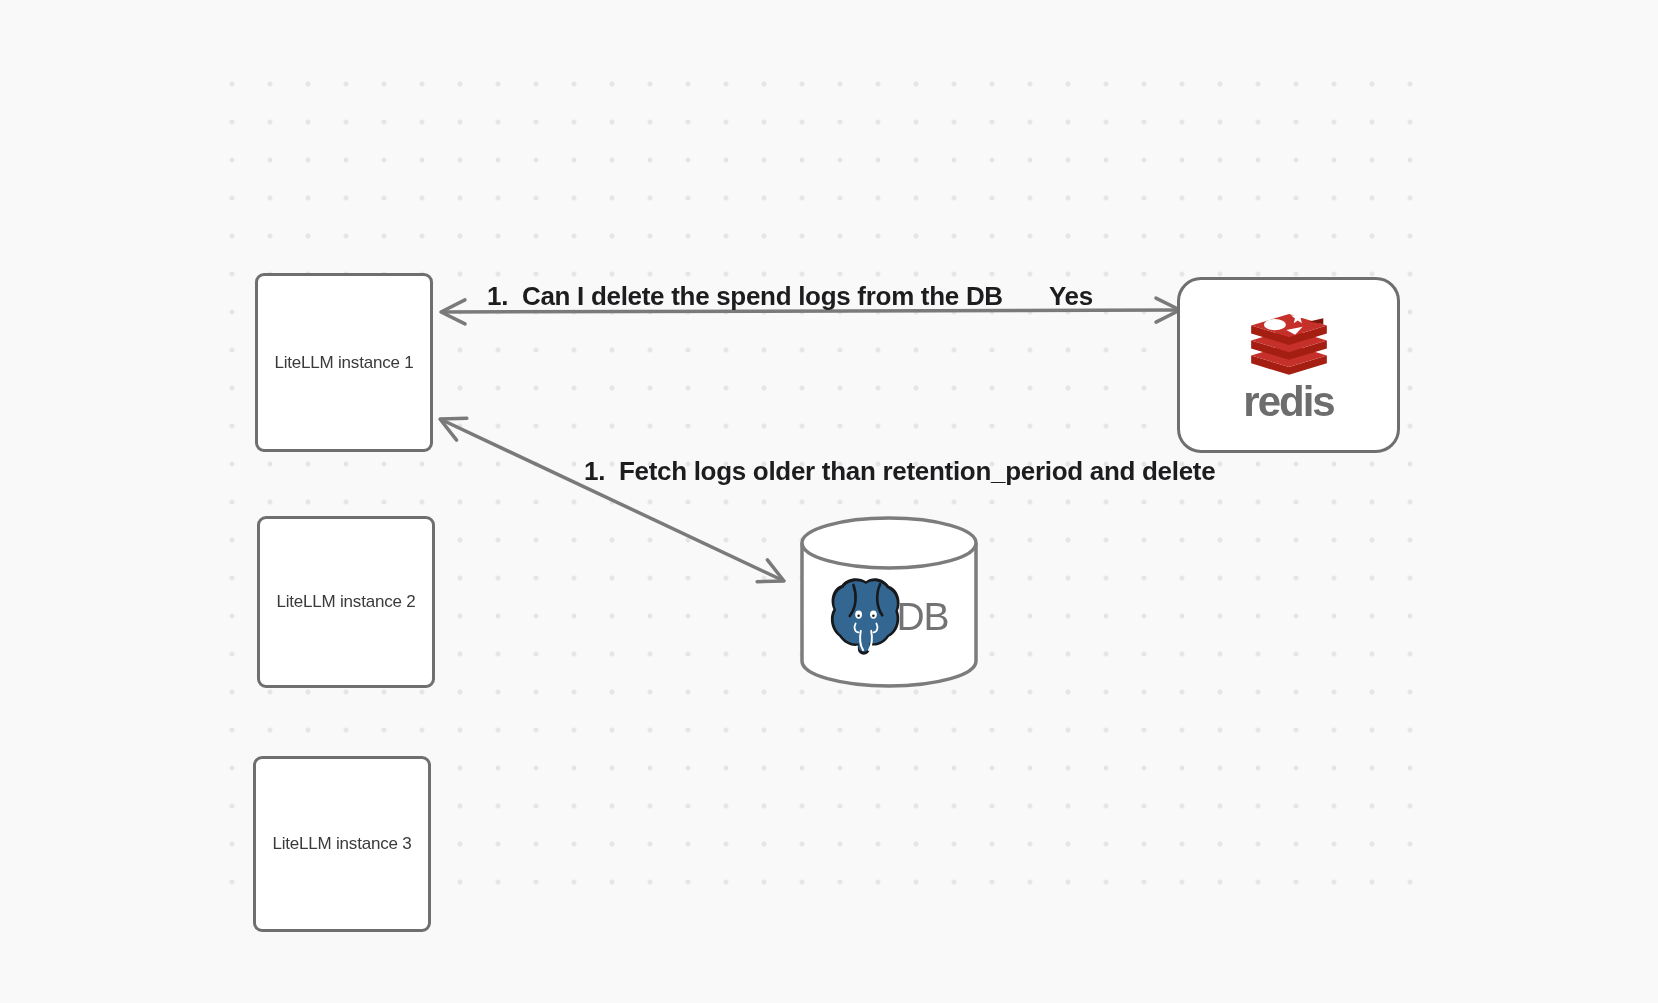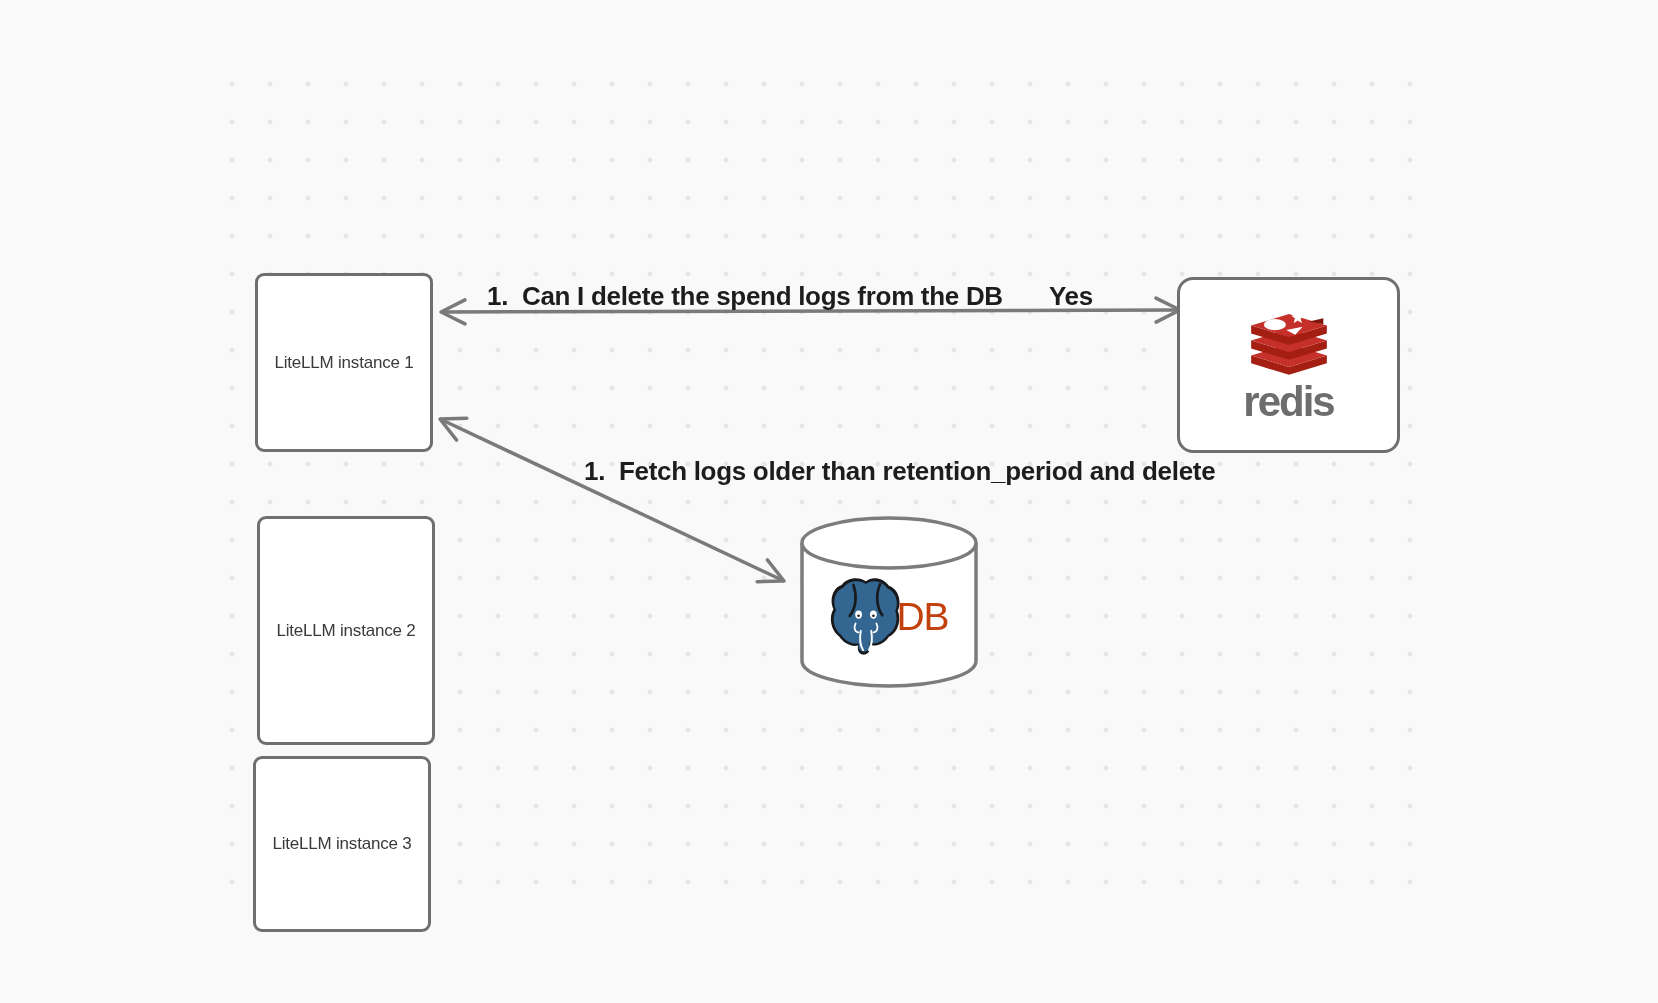--- a/index.html
+++ b/index.html
@@ -46,34 +46,34 @@
     justify-content: center;
     z-index: 2;
   }
   .node-box .node-label {
     font-size: 17px;
     color: #3a3a3a;
     letter-spacing: -0.2px;
     white-space: pre;
   }
   #box1 { left: 255px; top: 273px; height: 179px; }
-  #box2 { left: 257px; top: 516px; height: 229px; }
+  #box2 { left: 257px; top: 516px; height: 172px; }
   #box3 { left: 253px; top: 756px; height: 176px; }
 
   
   .redis-node {
     position: absolute;
     box-sizing: border-box;
     left: 1177px;
     top: 277px;
     width: 223px;
     height: 176px;
     background: #ffffff;
     border: 3.5px solid #6f6f6f;
-    border-radius: 16px;
+    border-radius: 24px;
     display: flex;
     flex-direction: column;
     align-items: center;
     justify-content: flex-start;
     padding-top: 26px;
     z-index: 2;
   }
   .redis-wordmark {
     font-size: 42px;
     font-weight: bold;
@@ -99,21 +99,21 @@
     height: 90px;
     display: flex;
     align-items: center;
     justify-content: center;
     z-index: 3;
   }
   .db-label {
     font-size: 39px;
     font-weight: 500;
     letter-spacing: -1px;
-    color: #c2410c;
+    color: #737373;
     margin-left: -7px;
   }
   
   .edge-label {
     position: absolute;
     font-size: 26px;
     font-weight: bold;
     letter-spacing: -0.3px;
     color: #1d1d1f;
     white-space: pre;

